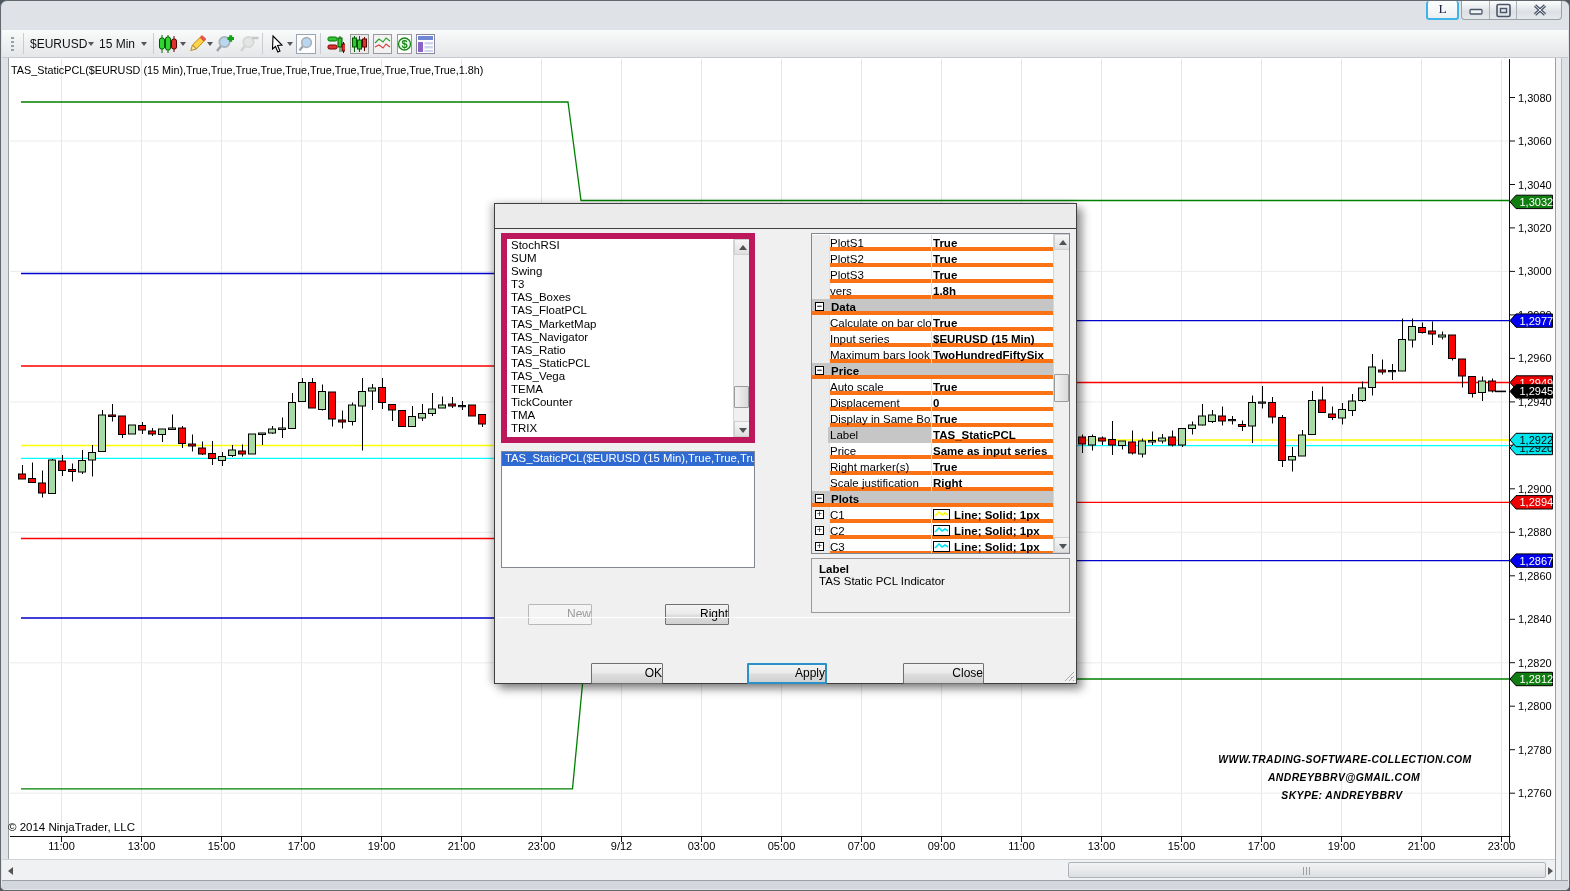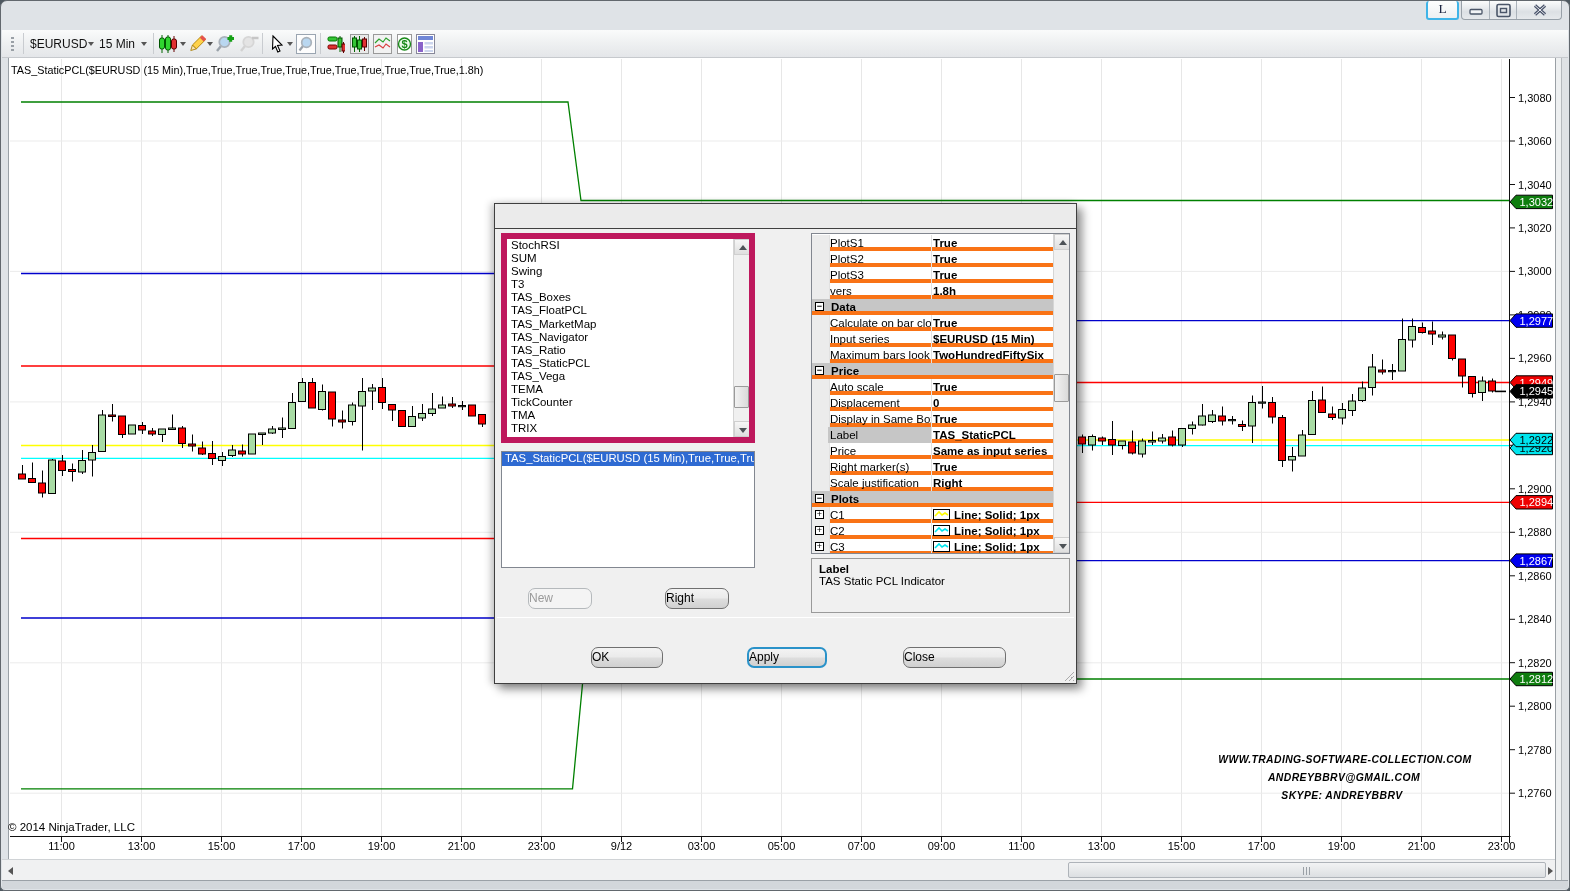--- a/index.html
+++ b/index.html
@@ -41,26 +41,26 @@
 #dlgclient { position:absolute; left:0; top:24px; right:0; bottom:0; border-top:1px solid #3f3f3f; background:#f0f0f0; }
 #list1 { position:absolute; left:6px; top:4px; width:254px; height:210px; background:#fff; border:6px solid #be185d; overflow:hidden; }
 .li { height:13.1px; line-height:13.4px; padding-left:4px; font-size:11.5px; color:#000; white-space:nowrap; }
 .vsb { position:absolute; top:0; right:0; width:16px; bottom:0; background:#f0f0f0; border-left:1px solid #d5d5d5; }
 .sbtn { position:absolute; left:0; width:16px; height:16px; background:linear-gradient(#f6f6f6,#dfdfdf); border:1px solid #cfcfcf; }
 .sbtn svg { position:absolute; left:4px; top:5px; }
 .vthumb { position:absolute; left:0px; width:15px; background:linear-gradient(90deg,#f2f2f2,#dadada); border:1px solid #9a9a9a; border-radius:1px; }
 #list2 { position:absolute; left:6px; top:222px; width:254px; height:117px; background:#fff; border:1px solid #828790; overflow:hidden; }
 #seltxt { height:13.5px; background:#2e6ad2; color:#fff; padding-left:3px; font-size:11.3px; line-height:13.5px; white-space:nowrap; overflow:hidden; }
 .btn { position:absolute; height:21px; background:linear-gradient(#f3f3f3,#ebebeb 45%,#dddddd 55%,#d0d0d0);
-  border:1px solid #707070; border-radius:7px; font-size:12px; color:#000; text-align:left; line-height:19px; }
+  border:1px solid #707070; border-radius:1px; font-size:12px; color:#000; text-align:right; line-height:19px;margin-top:16px; }
 #bnew { left:33px; top:359px; width:64px; color:#9a9a9a; border-color:#b5b9bc; background:#f4f4f4; }
 #bremove { left:170px; top:359px; width:64px; }
 #bok { left:96px; top:418px; width:72px; }
 #bapply { left:252px; top:418px; width:80px; border:2px solid #2a92c9; line-height:17px; }
-#bclose { left:408px; top:418px; width:103px; }
+#bclose { left:408px; top:418px; width:81px; }
 #dsep { position:absolute; left:2px; right:2px; top:388px; height:1px; background:#dcdcdc; border-bottom:1px solid #fff; }
 #pgrid { position:absolute; left:316px; top:4px; width:259px; height:321px; background:#fff; border:1px solid #828790; overflow:hidden; }
 .gr,.gh { position:absolute; left:0; right:16px; height:16px; font-size:11.5px; line-height:16px; color:#000; border-bottom:4px solid #f97316; }
 .gr { background:#fff; }
 .gr .gname { position:absolute; left:16px; width:104px; padding-left:2px; overflow:hidden; white-space:nowrap; border-right:1px solid #e2e2e2; height:16px; }
 .gr .gval { position:absolute; left:121px; right:0; padding-left:0; white-space:nowrap; overflow:hidden; height:16px; }
 .gr:before { content:""; position:absolute; left:0; top:0; width:17px; height:16px; background:#ececec; border-right:1px solid #e2e2e2; }
 .gr.sel .gname { background:#c6c6c6; }
 .gh { background:#c6c6c6; font-weight:bold; }
 .gh b { margin-left:19px; }

